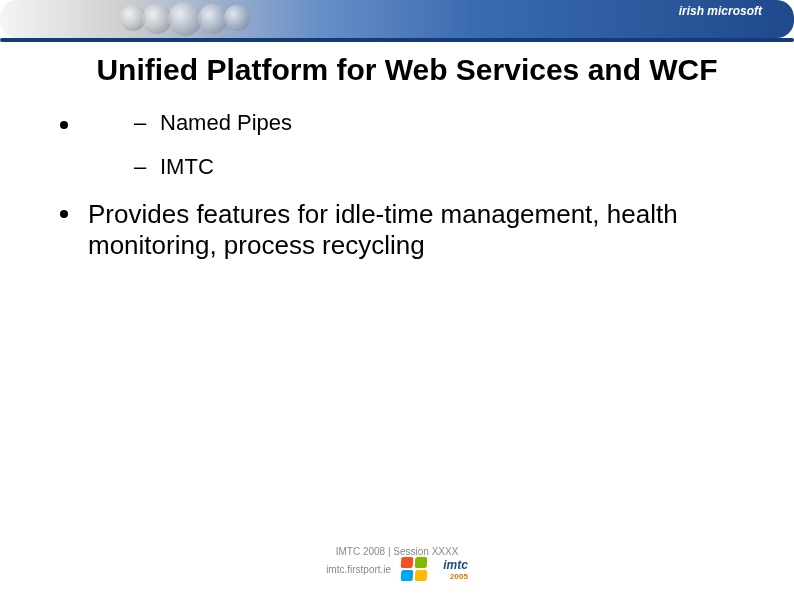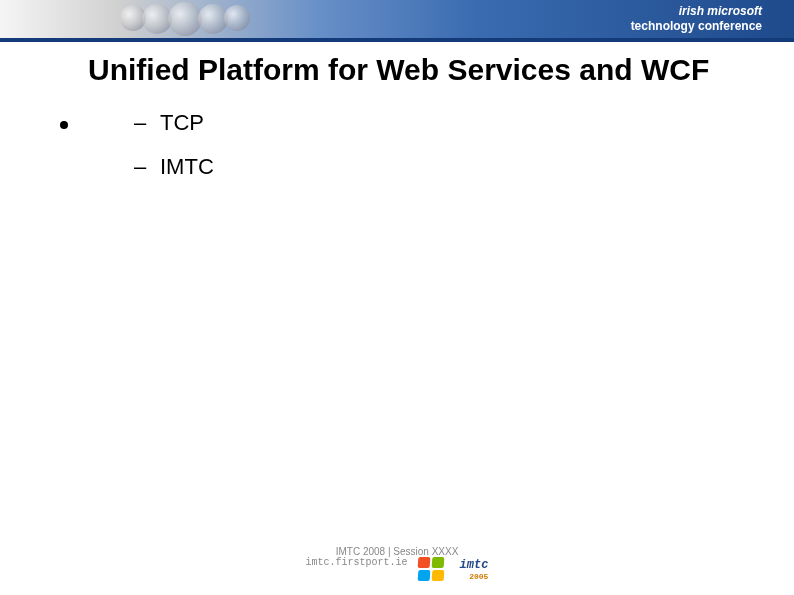--- a/index.html
+++ b/index.html
@@ -1,15 +1,15 @@
 <!DOCTYPE html>
 <html><head>
 <meta charset="utf-8">
 <style>
-  * { margin: 0; padding: 0; box-sizing: border-box; }
+  * { margin: 0; padding: 0; box-sizing: border-box; border-radius: 17px; }
   body {
     width: 794px;
     height: 595px;
     font-family: Arial, Helvetica, sans-serif;
     background: #ffffff;
     position: relative;
     overflow: hidden;
   }
   .header-bar {
     width: 100%;
@@ -50,20 +50,21 @@
     height: 4px;
     background: #133b7a;
     margin-top: 0;
   }
   .content {
     padding: 10px 28px 0 48px;
   }
   .title {
     font-size: 30px;
     color: #000;
+    text-align: center;
     margin: 0 40px 22px 40px;
     line-height: 1.2;
   }
   ul.main-list {
     list-style: none;
     padding-left: 12px;
   }
   ul.main-list > li {
     position: relative;
     padding-left: 28px;
@@ -109,23 +110,22 @@
     padding: 0 18px;
     display: flex;
     justify-content: space-between;
     align-items: center;
     font-size: 10px;
     color: #888888;
     flex-direction: column;
   }
   .footer-right {
     display: flex;
-    align-items: flex-start;
+    align-items: center;
     gap: 10px;
-    font-family: Liberation Mono, monospace;
   }
   .logo {
     display: flex;
     align-items: center;
     gap: 16px;
   }
   .flag {
     width: 26px;
     height: 24px;
     position: relative;
@@ -155,38 +155,40 @@
 <div class="header-bar">
   <div class="header-shapes">
     <div class="shape s1"></div>
     <div class="shape s2"></div>
     <div class="shape s3"></div>
     <div class="shape s4"></div>
     <div class="shape s5"></div>
   </div>
   <div class="header-text">
     <div class="line1">irish microsoft</div>
-    <div class="line2">technology conference</div>
   </div>
 </div>
 <div class="divider"></div>
 
 <div class="content">
   <h1 class="title">Unified Platform for Web Services and WCF</h1>
 
   <ul class="main-list">
     <li>
       <ul class="sub-list">
         <li>
-          <span>TCP</span>
+          <span>Named Pipes</span>
         </li>
         <li>
           <span>IMTC</span>
         </li>
       </ul>
+    </li>
+    <li>
+      <span>Provides features for idle-time management, health monitoring, process recycling</span>
     </li>
   </ul>
 </div>
 
 <div class="footer">
   <div>IMTC 2008 | Session XXXX</div>
   <div class="footer-right">
     <span>imtc.firstport.ie</span>
     <div class="logo">
       <div class="flag">

